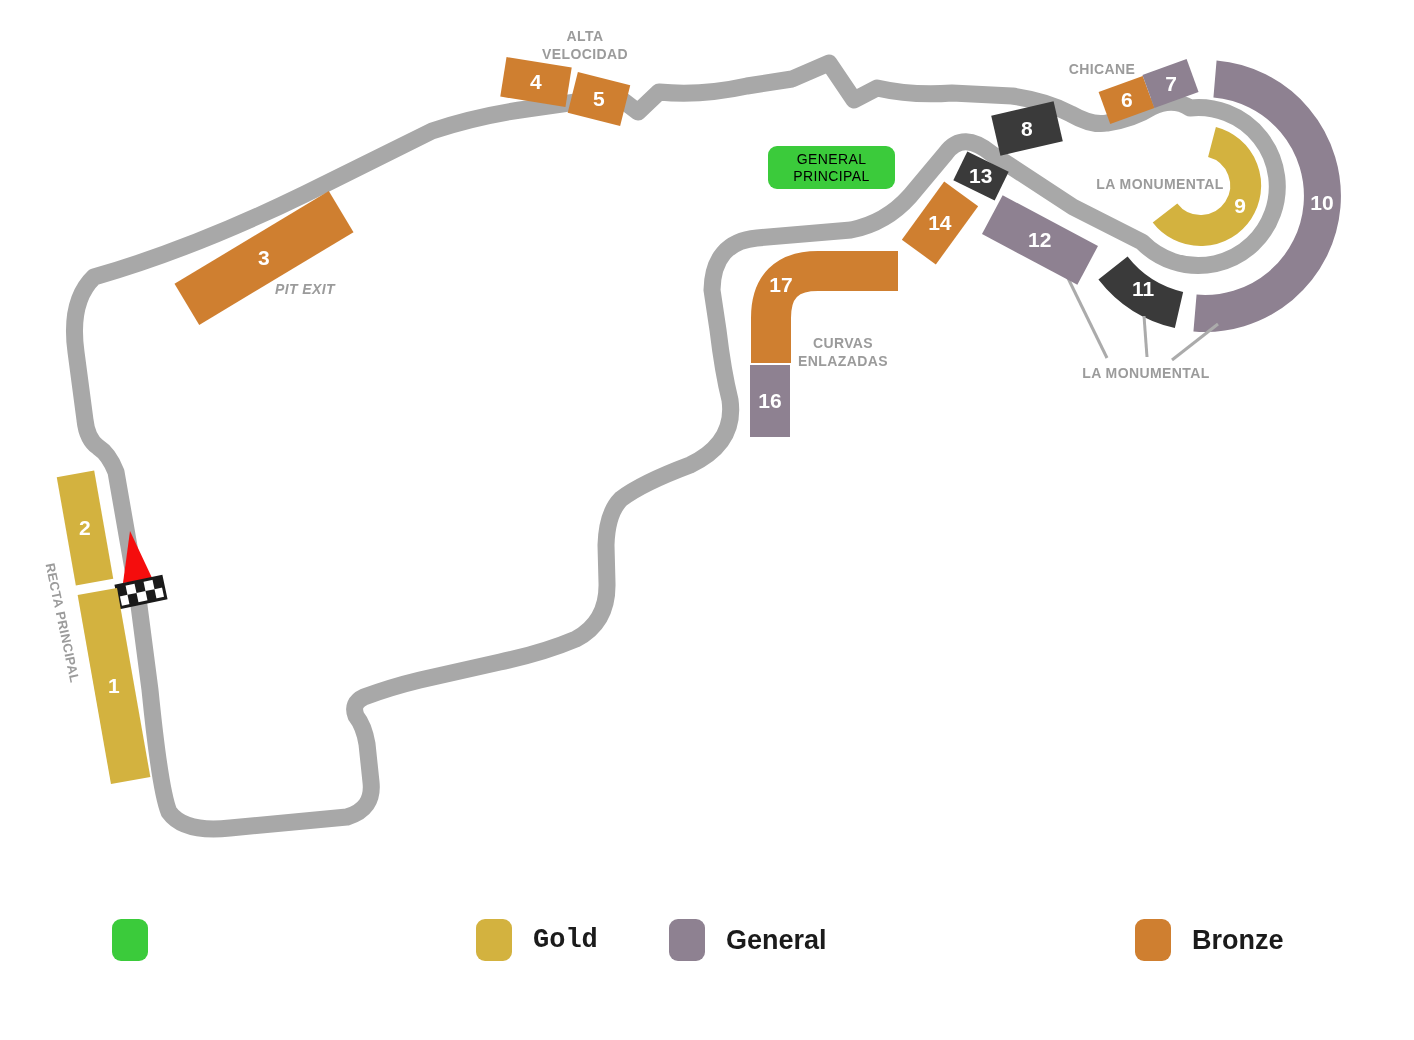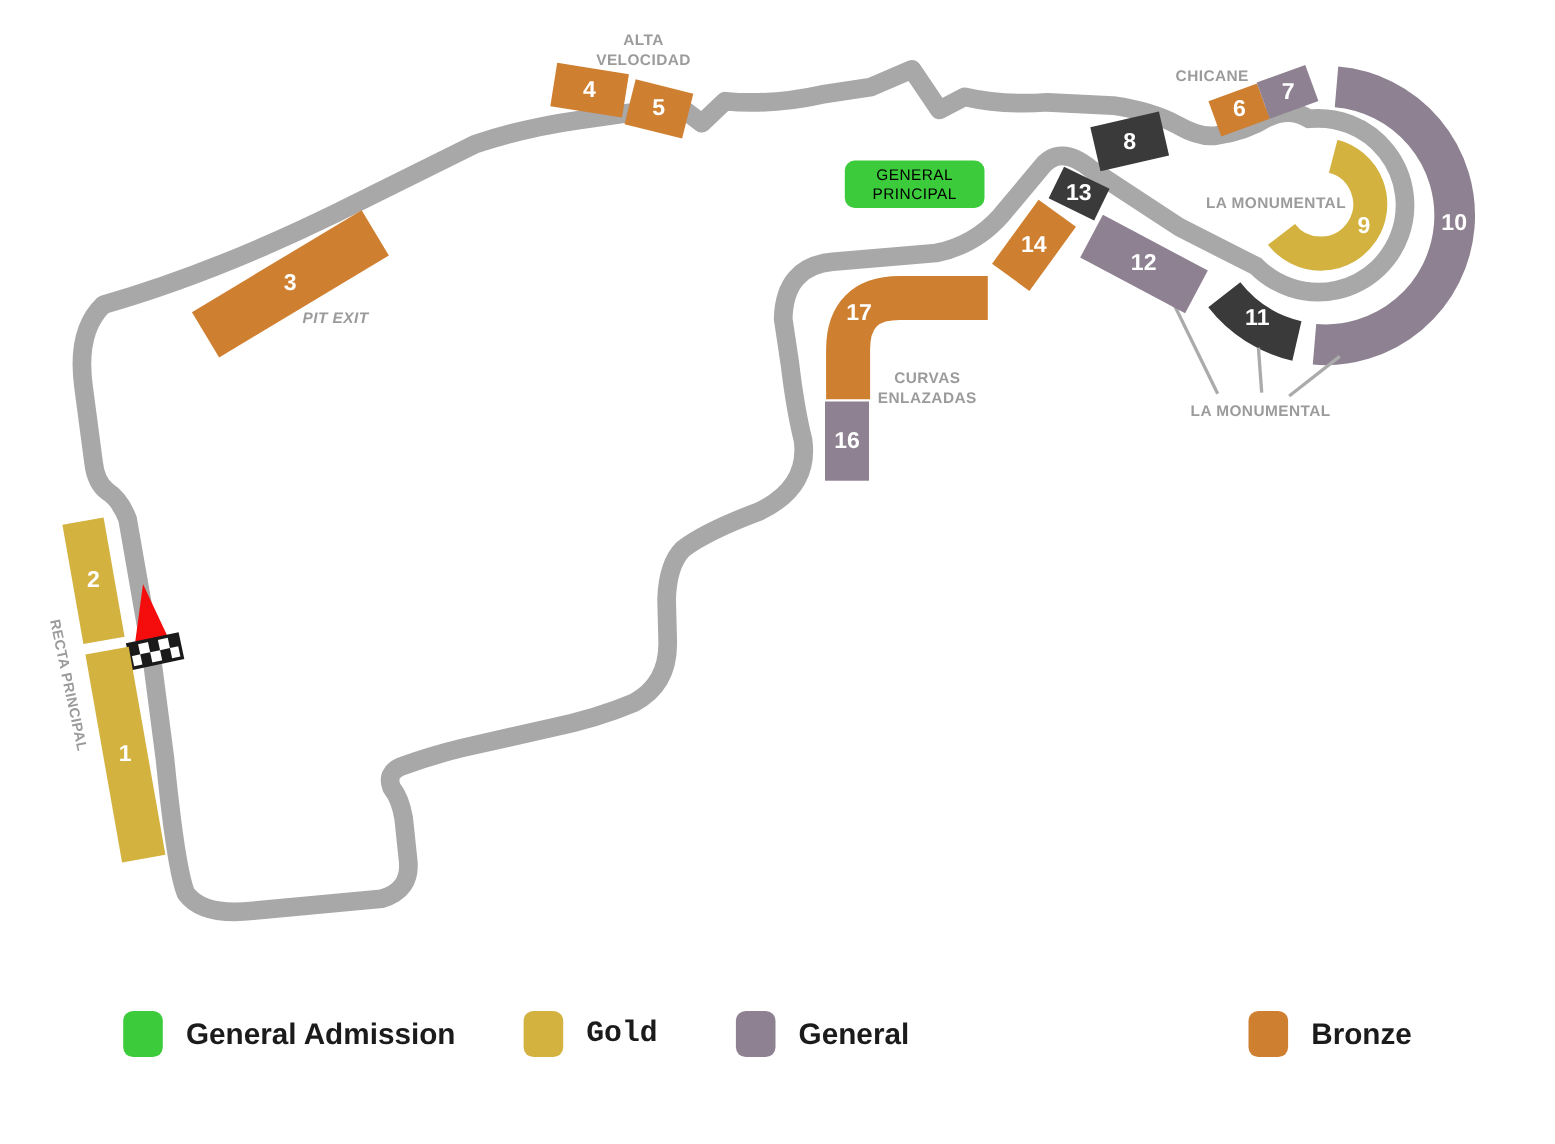--- a/index.html
+++ b/index.html
@@ -152,21 +152,20 @@
   <div class="ga-badge">
     <div>
       <div>GENERAL</div>
       <div>PRINCIPAL</div>
     </div>
   </div>
 
   <div class="legend">
     <div class="legend-item" style="left:112px;">
       <div class="legend-swatch sw-ga"></div>
-      <div class="legend-label">General Admission</div>
     </div>
     <div class="legend-item" style="left:476px;font-family:Liberation Mono, monospace;">
       <div class="legend-swatch sw-gold"></div>
       <div class="legend-label">Gold</div>
     </div>
     <div class="legend-item" style="left:669px;">
       <div class="legend-swatch sw-silver"></div>
       <div class="legend-label">General</div>
     </div>
     <div class="legend-item" style="left:1135px;">

